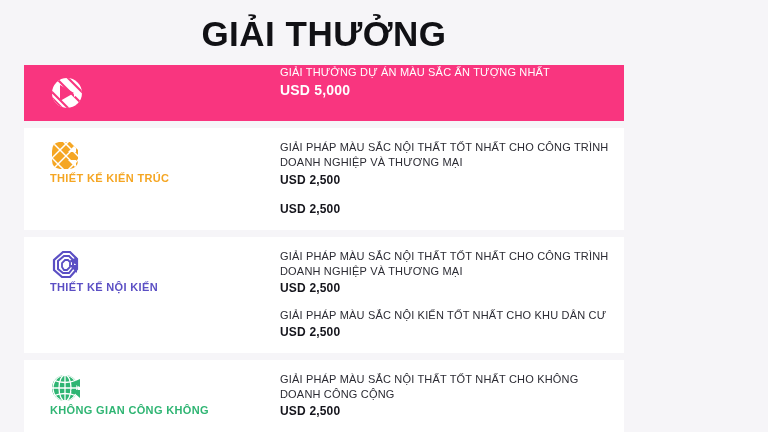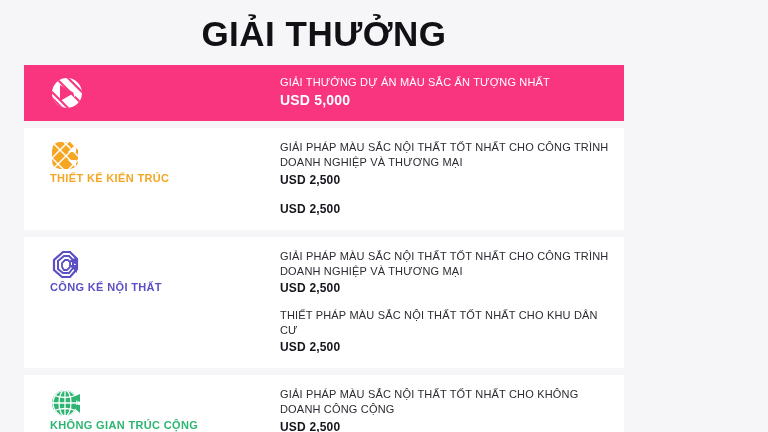--- a/index.html
+++ b/index.html
@@ -75,21 +75,21 @@
     line-height: 1.2;
     white-space: nowrap;
     font-family: "Liberation Sans", sans-serif;
   }
   .row-text-col {
     flex: 1 1 auto;
     box-sizing: border-box;
     padding: 12px 14px 12px 0;
     display: flex;
     flex-direction: column;
-    justify-content: center;
+    justify-content: flex-start;
   }
   .featured .row-text-col {
     padding: 0 14px 0 0;
     height: 56px;
   }
   .prize-block + .prize-block {
     margin-top: 11px;
   }
   .prize-title {
     font-size: 11px;
@@ -200,29 +200,29 @@
           <svg viewBox="0 0 32 32" width="32" height="32" aria-hidden="true">
             <g fill="none" stroke="#5b4fc4">
               <path d="M13 3 H20 L27 10 V20 L20 28 H12 L4 21 V11 Z" stroke-width="2.2"></path>
               <path d="M14 7 H19 L23 11 V19 L19 24 H13 L8 20 V12 Z" stroke-width="2"></path>
               <path d="M15 11 H18 L20 13 V18 L17 21 H14 L12 18 V14 Z" stroke-width="1.8"></path>
             </g>
             <path d="M19 12 L27 8 L27 16 Z" fill="#5b4fc4"></path>
             <path d="M19 16 L27 16 L27 24 Z" fill="#5b4fc4"></path>
           </svg>
         </span>
-        <div class="category-label" style="color:#5b4fc4">CÔNG KẾ NỘI THẤT</div>
+        <div class="category-label" style="color:#5b4fc4">THIẾT KẾ NỘI KIẾN</div>
       </div>
       <div class="row-text-col">
         <div class="prize-block">
           <div class="prize-title">GIẢI PHÁP MÀU SẮC NỘI THẤT TỐT NHẤT CHO CÔNG TRÌNH DOANH NGHIỆP VÀ THƯƠNG MẠI</div>
           <div class="prize-amount">USD 2,500</div>
         </div>
         <div class="prize-block">
-          <div class="prize-title">THIẾT PHÁP MÀU SẮC NỘI THẤT TỐT NHẤT CHO KHU DÂN CƯ</div>
+          <div class="prize-title">GIẢI PHÁP MÀU SẮC NỘI KIẾN TỐT NHẤT CHO KHU DÂN CƯ</div>
           <div class="prize-amount">USD 2,500</div>
         </div>
       </div>
     </div>
 
     <div class="award-row">
       <div class="row-icon-col">
         <span class="icon-badge">
           <svg viewBox="0 0 32 32" width="32" height="32" aria-hidden="true">
             <defs>
@@ -238,21 +238,21 @@
                 <line x1="1" y1="16" x2="29" y2="16"></line>
                 <line x1="15" y1="2" x2="15" y2="30"></line>
                 <path d="M3 8 Q15 13 27 8"></path>
                 <path d="M3 24 Q15 19 27 24"></path>
               </g>
             </g>
             <path d="M21 11 L30 7 L30 15 Z" fill="#2fb573"></path>
             <path d="M21 18 L30 18 L30 26 Z" fill="#2fb573"></path>
           </svg>
         </span>
-        <div class="category-label" style="color:#2fb573">KHÔNG GIAN TRÚC CỘNG</div>
+        <div class="category-label" style="color:#2fb573">KHÔNG GIAN CÔNG KHÔNG</div>
       </div>
       <div class="row-text-col">
         <div class="prize-block">
           <div class="prize-title">GIẢI PHÁP MÀU SẮC NỘI THẤT TỐT NHẤT CHO KHÔNG DOANH CÔNG CỘNG</div>
           <div class="prize-amount">USD 2,500</div>
         </div>
       </div>
     </div>
 
   </div>

